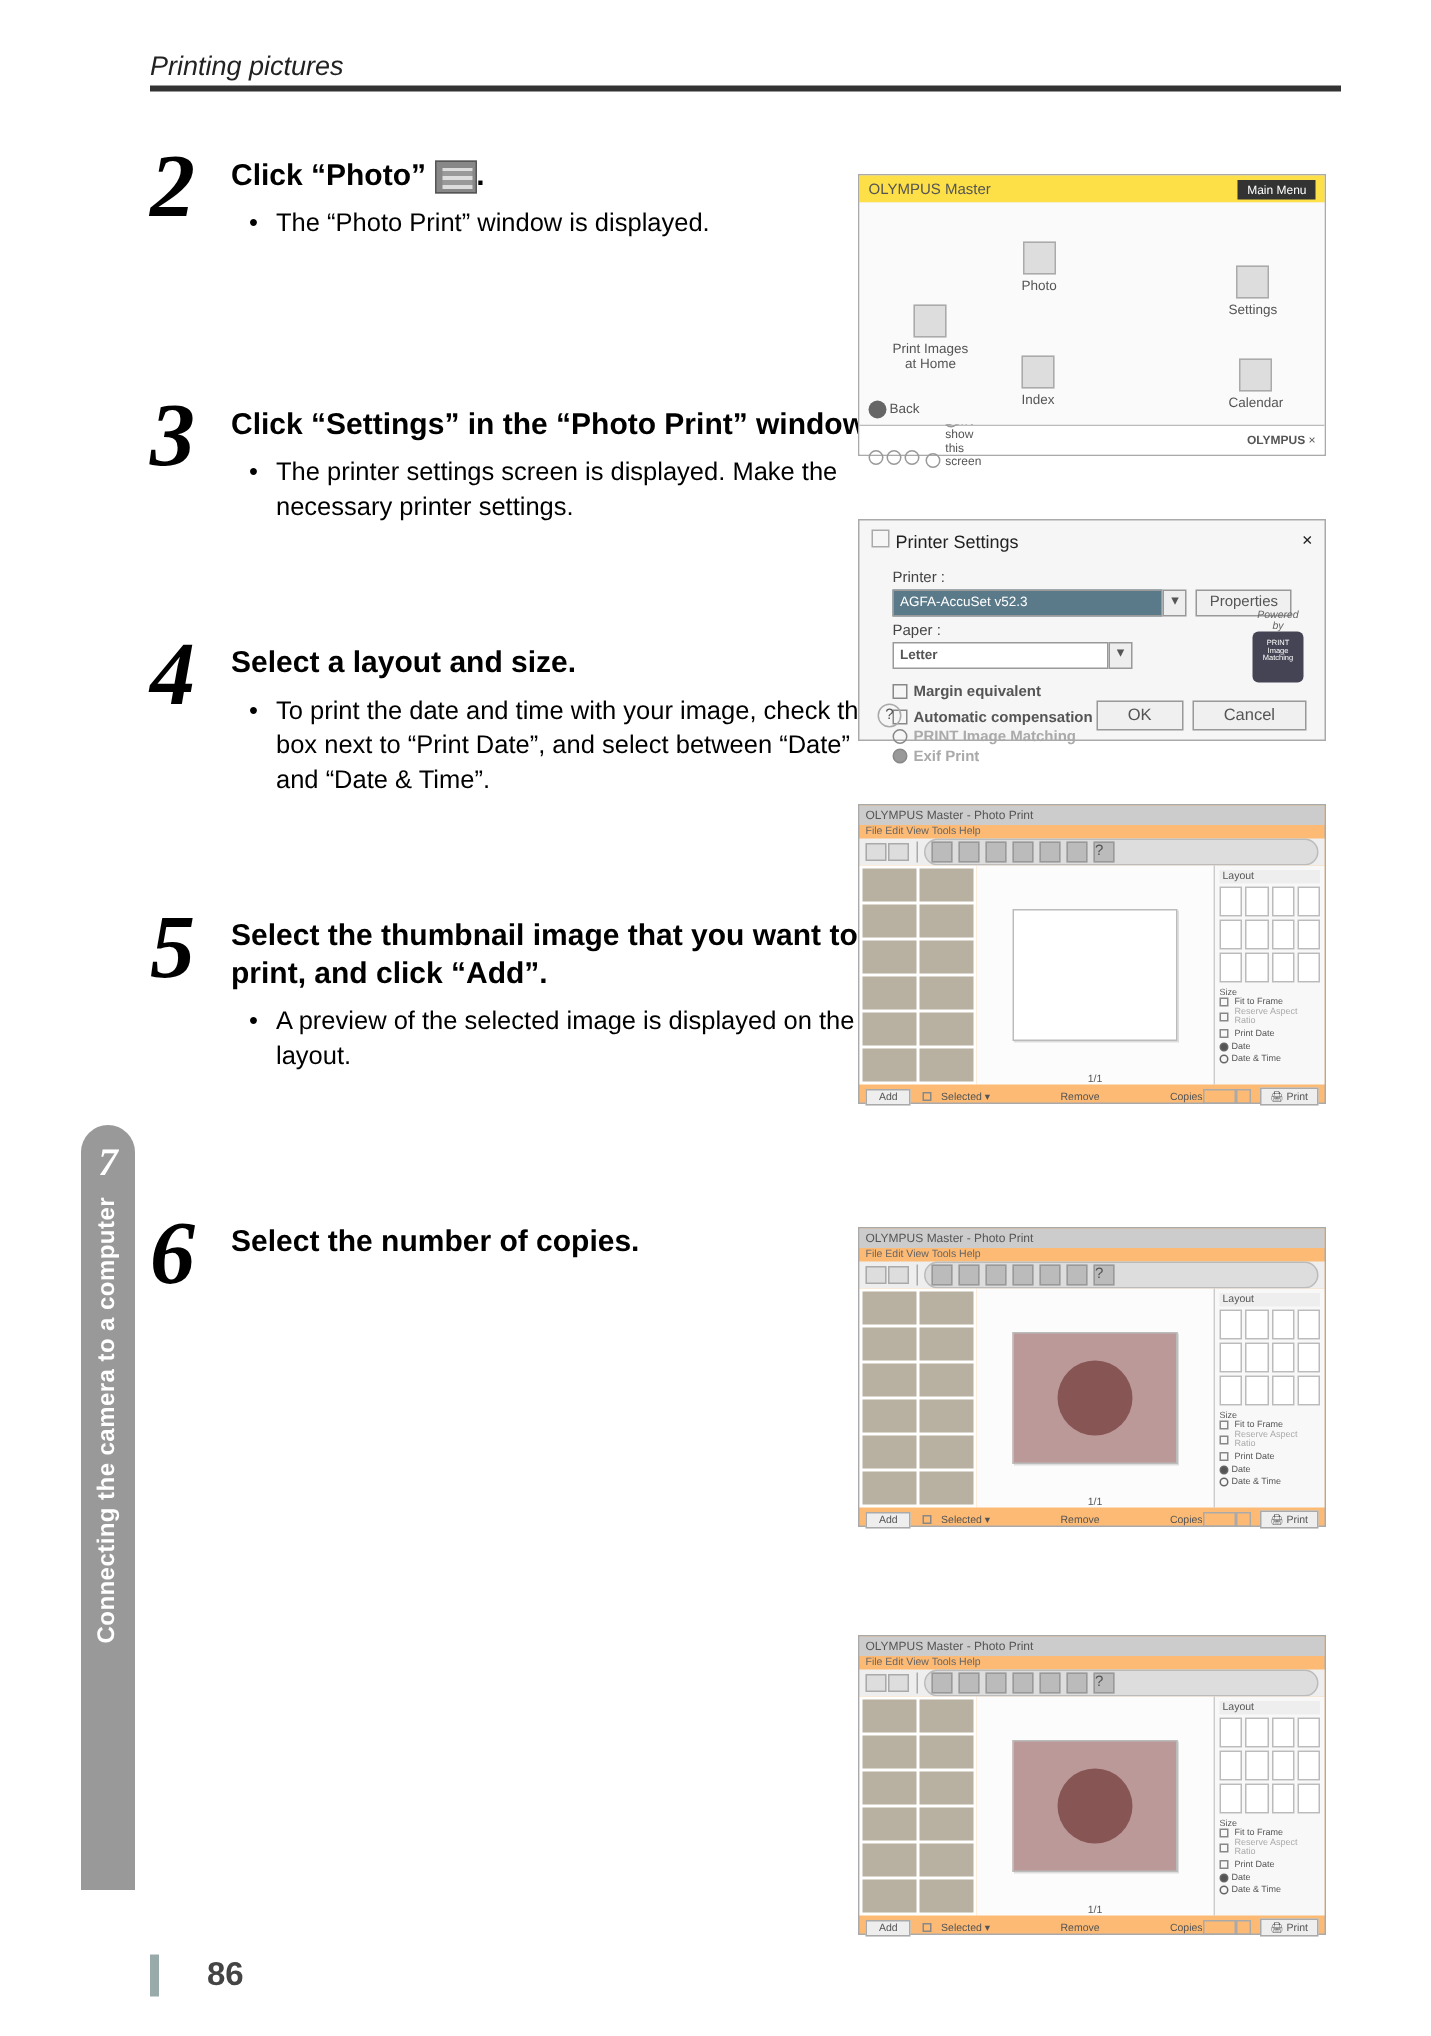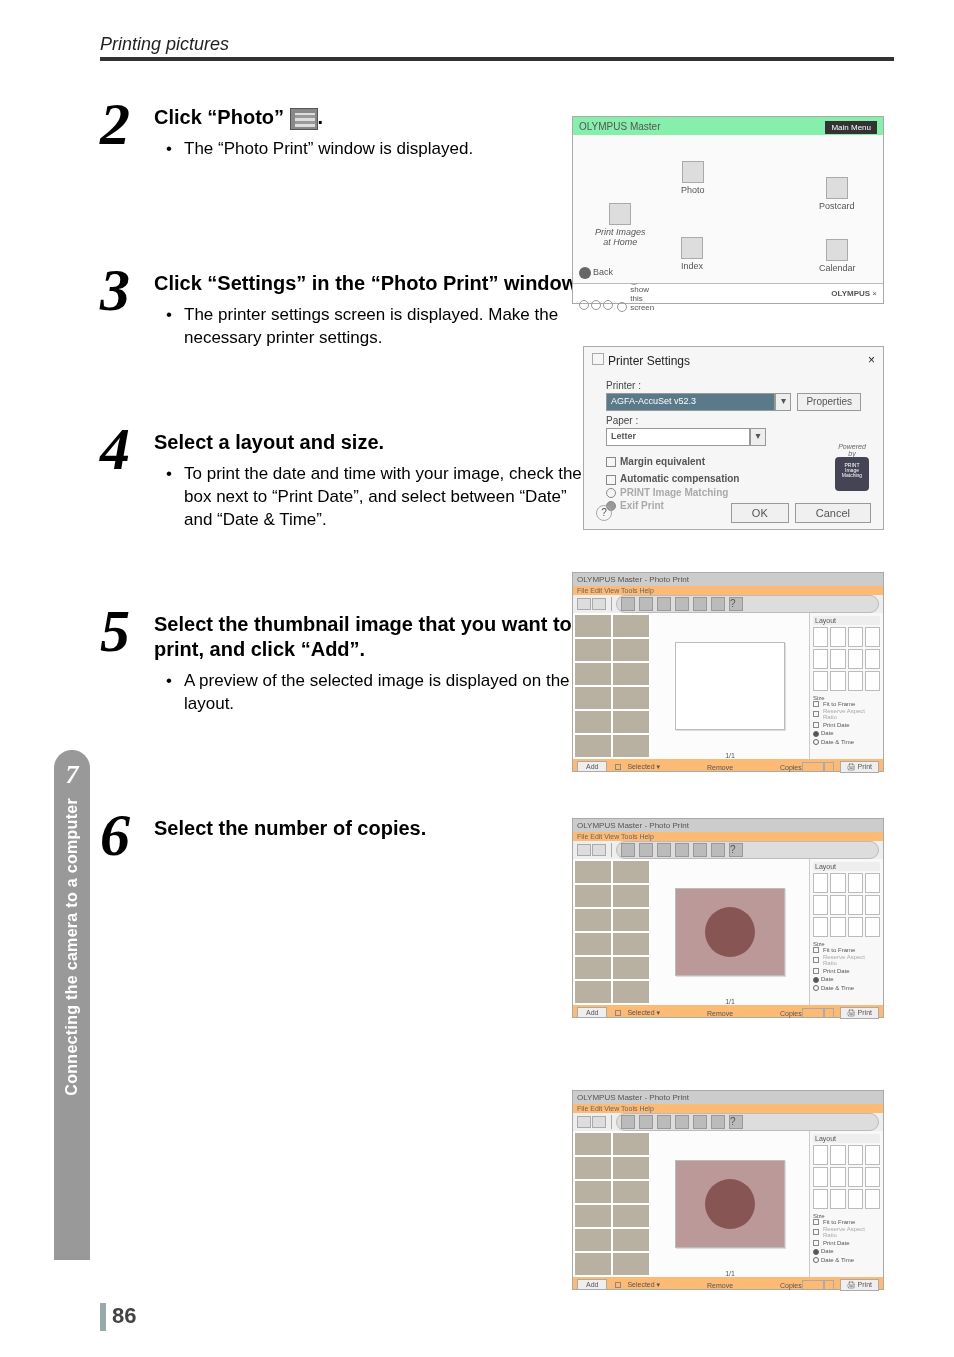--- a/index.html
+++ b/index.html
@@ -109,20 +109,21 @@
     text-align: center;
     margin: 0 auto;
     letter-spacing: 0.3px;
   }
   .page-num-box {
     position: absolute;
     left: 100px;
     bottom: 24px;
     width: 50px;
     height: 30px;
+    padding-left: 26px;
   }
   .page-num-box .accent {
     position: absolute;
     left: 0; top: 0;
     width: 6px;
     height: 28px;
     background: #9aa;
   }
   .page-num {
     font-size: 22px;
@@ -142,33 +143,33 @@
     background: #eee;
     border: 1px solid #aaa;
     margin-bottom: 42px;
     position: relative;
     font-size: 10px;
     color: #555;
   }
 
   
   .mock.print-menu { height: 188px; }
-  .pm-title { background:#86efac; padding:4px 6px; font-size:10px; height:18px; display:flex; justify-content:space-between; align-items:flex-start;}
+  .pm-title { background:#fde047; padding:4px 6px; font-size:10px; height:18px; display:flex; justify-content:space-between; align-items:center;}
   .pm-mmenu { background:#333; color:#fff; font-size:8px; padding:2px 6px;}
   .pm-body { position:relative; height:148px; background:#fafafa;}
   .pm-item { position:absolute; text-align:center; font-size:9px;}
   .pm-item .ic { width:22px; height:22px; background:#ddd; border:1px solid #aaa; margin:0 auto 2px;}
   .pm-back { position:absolute; bottom:4px; left:6px; font-size:9px;}
   .pm-back .circ{ display:inline-block;width:12px;height:12px;border-radius:50%;background:#666;vertical-align:middle;margin-right:2px;}
   .pm-foot { border-top:1px solid #bbb; height:20px; background:#fff; display:flex; align-items:center; justify-content:space-between; padding:0 6px; font-size:8px;}
   .pm-foot .lefticons span{ display:inline-block;width:10px;height:10px;border:1px solid #999;border-radius:50%;margin-right:2px;}
   .pm-foot .chk{ display:inline-block;width:8px;height:8px;border:1px solid #999;margin-right:2px;vertical-align:middle;}
 
   
-  .mock.ps-dialog { height:184px; background:#f6f6f6;margin-left:11px; }
+  .mock.ps-dialog { height:148px; background:#f6f6f6; }
   .ps-title { display:flex; justify-content:space-between; padding:6px 8px; font-size:12px; color:#222;}
   .ps-body { padding:4px 22px;}
   .ps-label { font-size:10px; color:#444; margin-top:2px; margin-bottom:2px;}
   .ps-select { display:flex; align-items:center; margin-bottom:4px;}
   .ps-sel-box { background:#ddd; border:1px solid #999; height:18px; flex:1; font-size:9px; padding:2px 4px;}
   .ps-sel-arrow { width:16px; height:18px; border:1px solid #999; background:#eee; text-align:center; line-height:14px;}
   .ps-prop { border:1px solid #999; background:#f0f0f0; font-size:10px; padding:2px 8px; margin-left:6px; height:18px;}
   .ps-check { font-size:10px; margin-top:10px;font-weight:bold;}
   .ps-chkbox { display:inline-block; width:10px;height:10px;border:1px solid #888;vertical-align:middle;margin-right:4px;}
   .ps-radio { display:inline-block; width:10px;height:10px;border:1px solid #888;border-radius:50%;vertical-align:middle;margin-right:4px;}
@@ -291,23 +292,23 @@
         <span>OLYMPUS Master</span>
         <span class="pm-mmenu">Main Menu</span>
       </div>
       <div class="pm-body">
         <div class="pm-item" style="left:108px;top:26px;">
           <div class="ic"></div>
           <div>Photo</div>
         </div>
         <div class="pm-item" style="left:246px;top:42px;">
           <div class="ic"></div>
-          <div>Postcard</div>
-        </div>
-        <div class="pm-item" style="left:22px;top:68px;font-style:italic;">
+          <div>Settings</div>
+        </div>
+        <div class="pm-item" style="left:22px;top:68px;">
           <div class="ic"></div>
           <div style="white-space:pre;">Print Images
 at Home</div>
         </div>
         <div class="pm-item" style="left:246px;top:104px;">
           <div class="ic"></div>
           <div>Calendar</div>
         </div>
         <div class="pm-item" style="left:108px;top:102px;">
           <div class="ic"></div>

